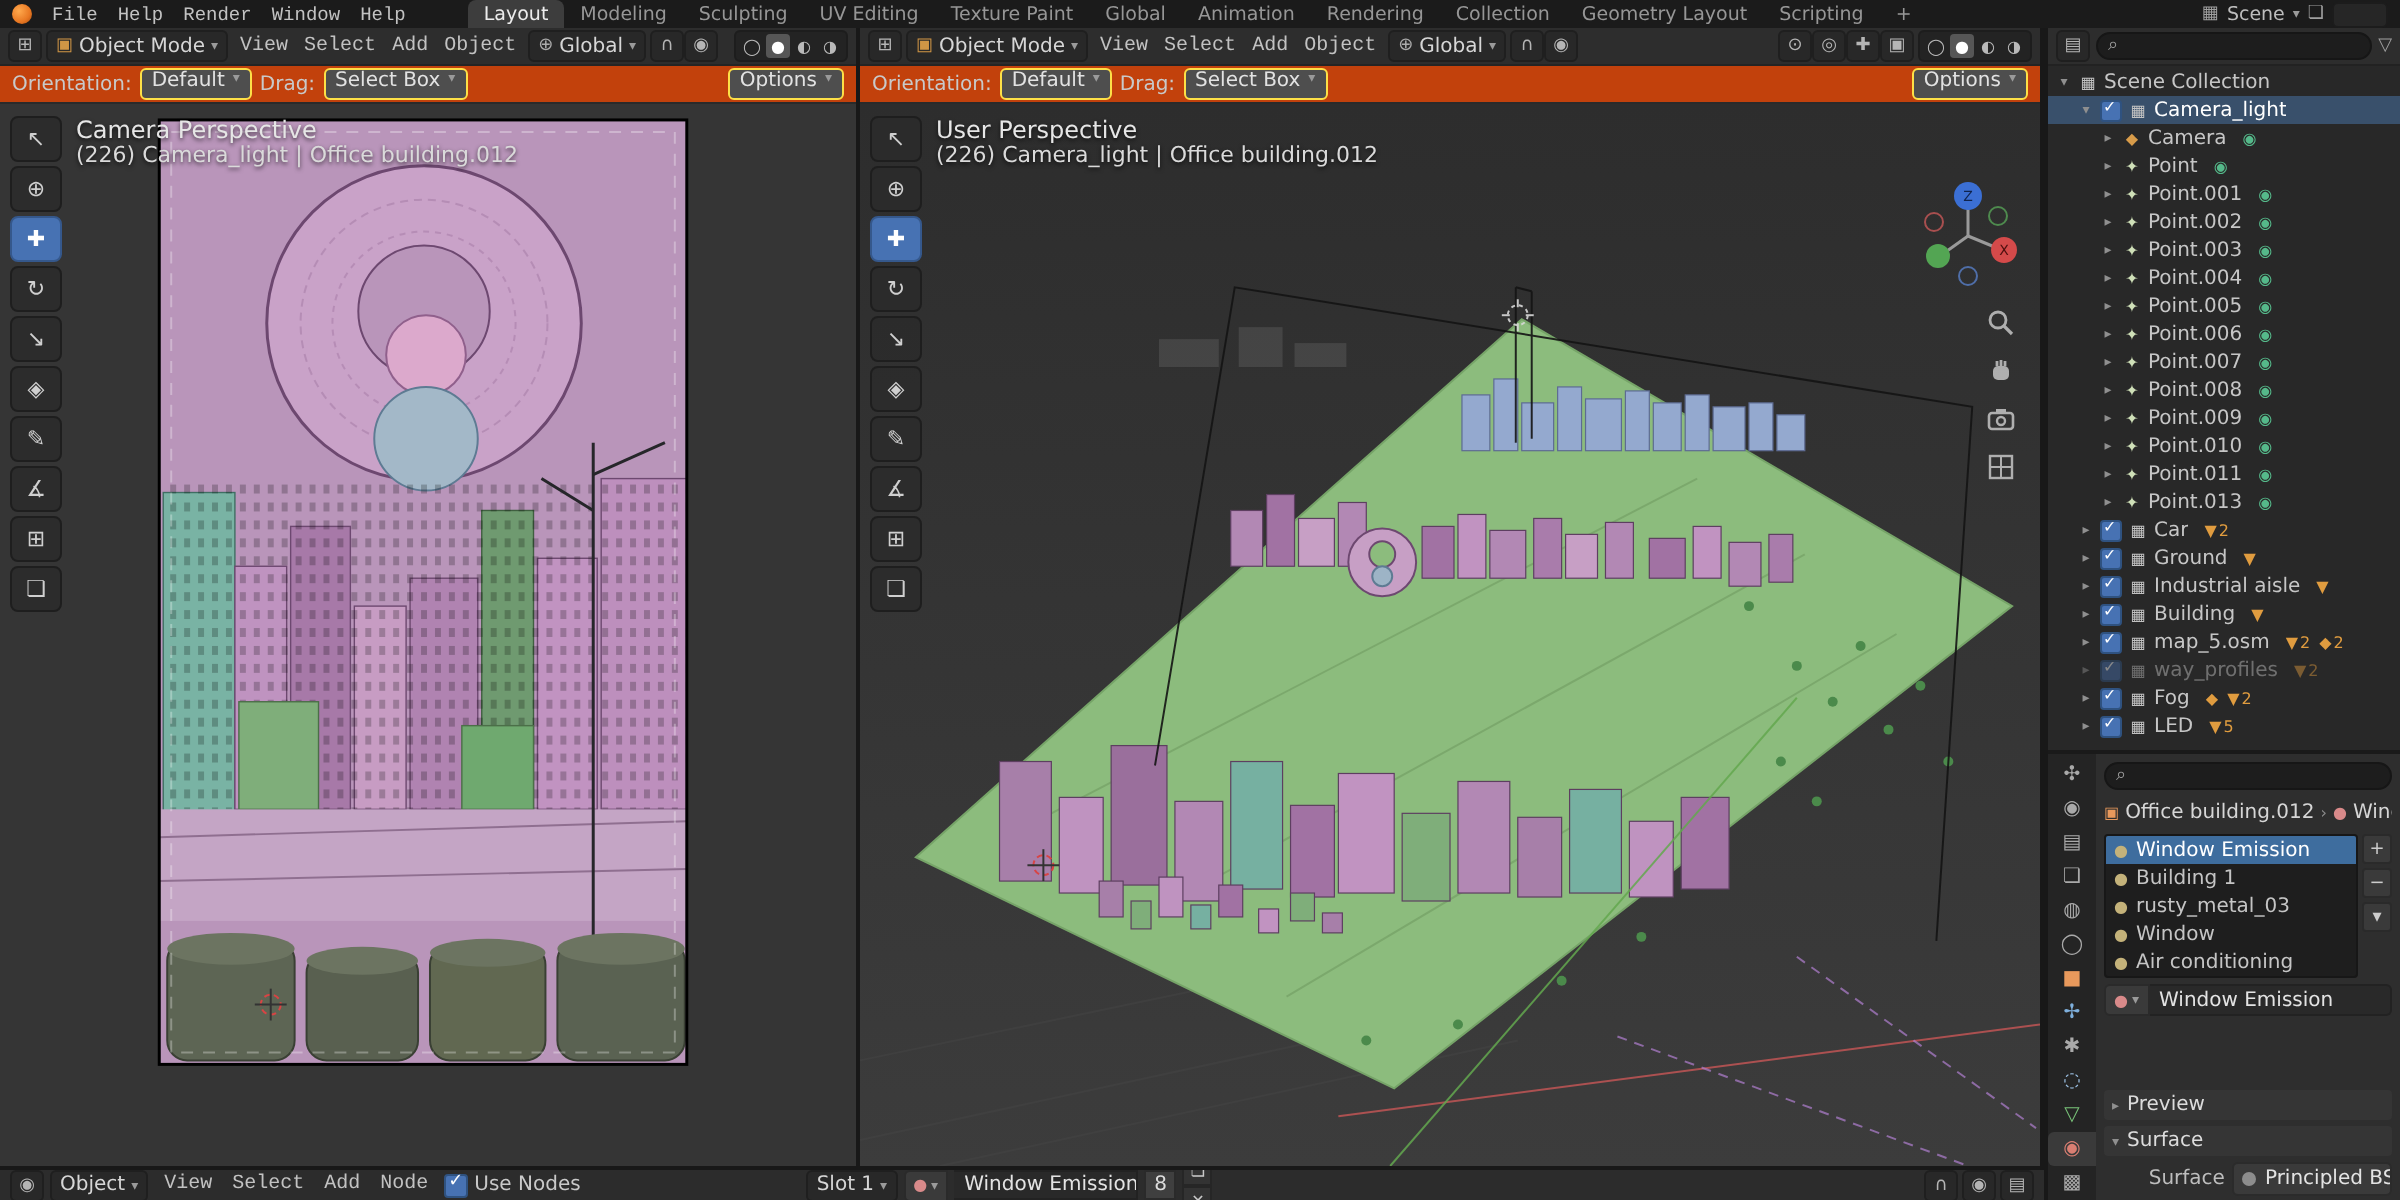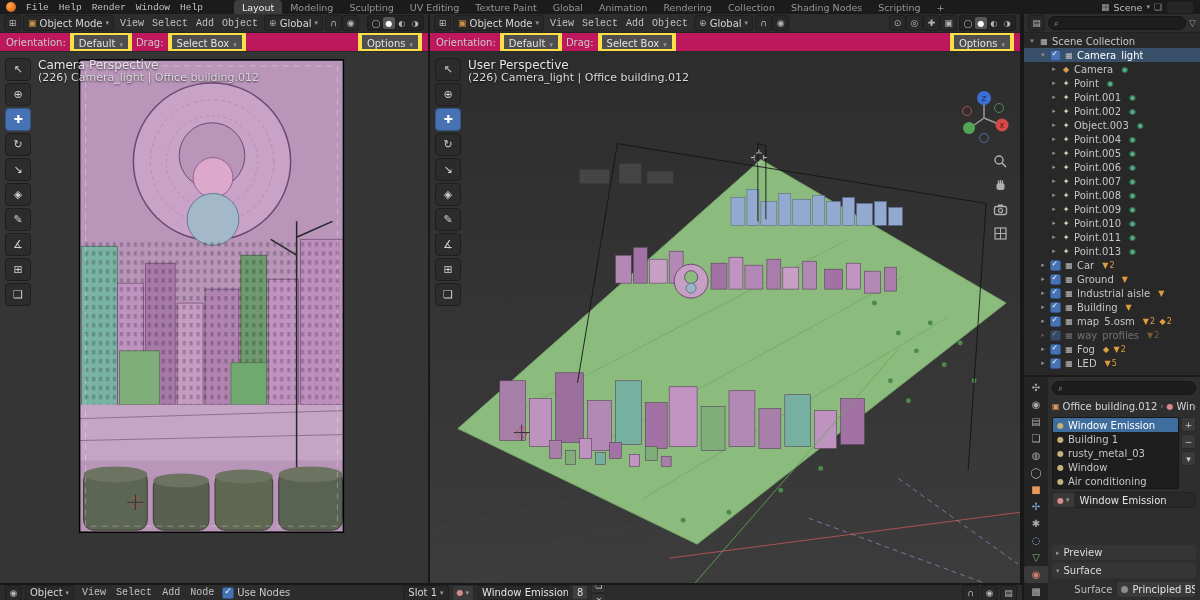--- a/index.html
+++ b/index.html
@@ -33,24 +33,24 @@
   .dd{display:inline-flex;align-items:center;gap:3px;background:#282828;border:1px solid #1f1f1f;
       border-radius:3px;padding:0 4px;height:14px;color:#d6d6d6;white-space:nowrap;}
   .dd .ico{font-size:9px;color:#cf9545;}
   .dd .ico.gray{color:#aaa;}
   .hicon{width:15px;height:14px;display:inline-flex;align-items:center;justify-content:center;
          color:#b5b5b5;font-size:9px;background:#282828;border:1px solid #1f1f1f;border-radius:3px;flex:none;}
   .hright{margin-left:auto;display:flex;align-items:center;gap:2px;}
   .shading{display:flex;background:#232323;border:1px solid #1d1d1d;border-radius:3px;height:14px;align-items:center;padding:0 2px;gap:1px;}
   .shmode{width:12px;height:12px;display:flex;align-items:center;justify-content:center;font-size:8px;color:#b9b9b9;border-radius:2px;}
   .shmode.active{background:#565656;color:#fff;}
-  .vp-toolrow{height:18px;flex:none;background:#be185d;border-bottom:1px solid #2a2a2a;
+  .vp-toolrow{height:18px;flex:none;background:#c2410c;border-bottom:1px solid #2a2a2a;
               display:flex;align-items:center;gap:4px;padding:0 6px;overflow:hidden;white-space:nowrap;}
   .lbl{color:#c9c9c9;}
-  .mini-dd{display:inline-flex;align-items:flex-end;gap:4px;background:#4e4e4e;border:4px solid #fde047;
+  .mini-dd{display:inline-flex;align-items:flex-start;gap:4px;background:#4e4e4e;border:1px solid #fde047;
            border-radius:3px;padding:0 5px;height:14px;color:#e2e2e2;white-space:nowrap;}
   .spacer{flex:1;}
   .vp-canvas{flex:1;position:relative;overflow:hidden;background:#3a3a3a;min-height:0;}
   .vp-svg{position:absolute;inset:0;width:100%;height:100%;}
   .vp-title{position:absolute;left:38px;top:6px;font-size:12px;color:#e6e6e6;text-shadow:0 1px 2px rgba(0,0,0,.7);}
   .vp-sub{position:absolute;left:38px;top:19px;font-size:11px;color:#dadada;text-shadow:0 1px 2px rgba(0,0,0,.7);}
   .vp-tools{position:absolute;left:5px;top:6px;display:flex;flex-direction:column;gap:2px;z-index:3;}
   .tool-btn{width:24px;height:21px;background:rgba(43,43,43,.92);border:1px solid #1e1e1e;border-radius:4px;
             color:#cfcfcf;display:flex;align-items:center;justify-content:center;font-size:11px;}
   .tool-btn.active{background:#4772b3;border-color:#35588c;color:#fff;}
@@ -145,21 +145,21 @@
 
     <span class="ws-tab active">Layout</span>
         <span class="ws-tab">Modeling</span>
         <span class="ws-tab">Sculpting</span>
         <span class="ws-tab">UV Editing</span>
         <span class="ws-tab">Texture Paint</span>
         <span class="ws-tab">Global</span>
         <span class="ws-tab">Animation</span>
         <span class="ws-tab">Rendering</span>
         <span class="ws-tab">Collection</span>
-        <span class="ws-tab">Shading Nodes</span>
+        <span class="ws-tab">Geometry Layout</span>
         <span class="ws-tab">Scripting</span>
         <span class="ws-tab">+</span>
       </div>
     <div class="topbar-right">
       <span class="ticon">▦</span>
       <span>Scene</span>
       <span class="chev">▾</span>
       <span class="ticon">❏</span>
       <span class="tb-field"></span>
     </div>
@@ -638,21 +638,21 @@
               <span class="row-icon">✦</span>
               <span class="row-label">Point.002</span>
 
               <span class="row-right">◉</span>
             </div>
 
             <div class="out-row" data-icon="light-icon" style="padding-left: 26px;">
               <span class="chev-cell">▸</span>
 
               <span class="row-icon">✦</span>
-              <span class="row-label">Object.003</span>
+              <span class="row-label">Point.003</span>
 
               <span class="row-right">◉</span>
             </div>
 
             <div class="out-row" data-icon="light-icon" style="padding-left: 26px;">
               <span class="chev-cell">▸</span>
 
               <span class="row-icon">✦</span>
               <span class="row-label">Point.004</span>
 

